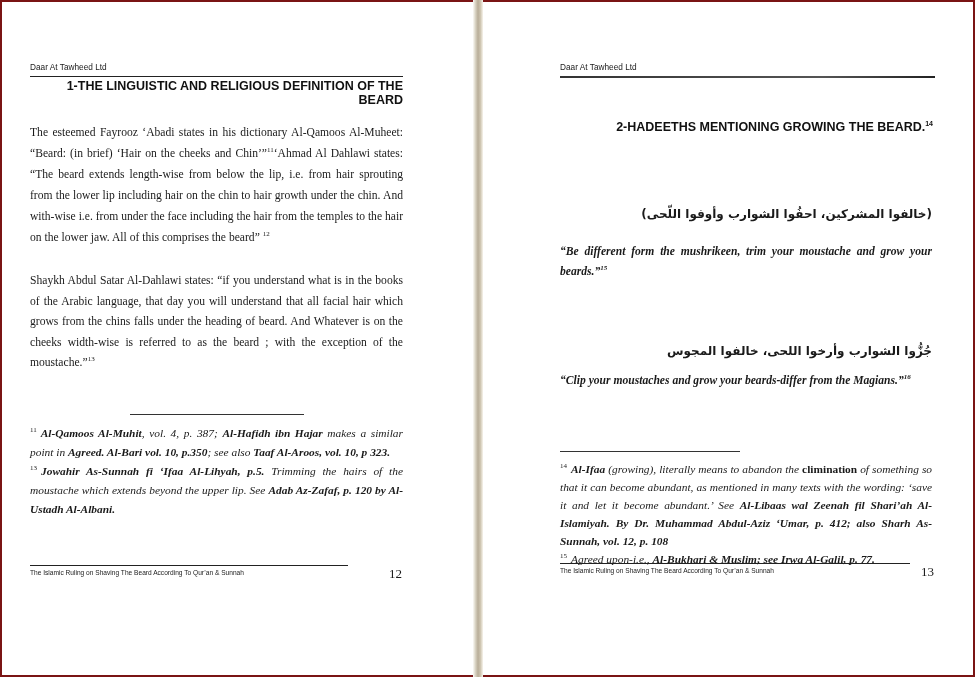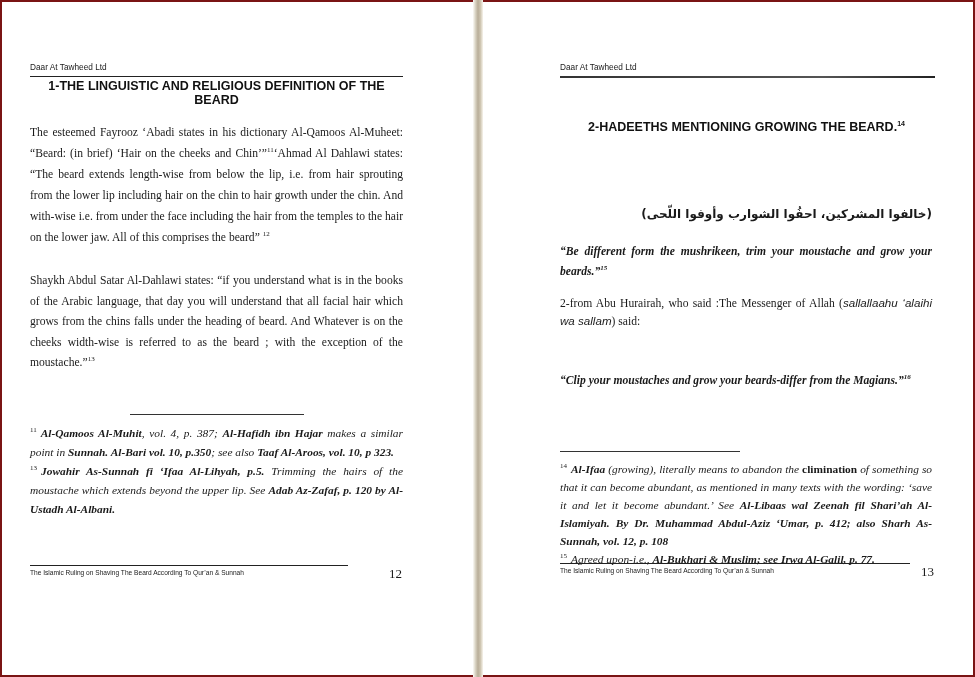--- a/index.html
+++ b/index.html
@@ -29,21 +29,21 @@
     position: absolute; top: 62px; left: 0;
     font-family: "Liberation Sans", "DejaVu Sans", sans-serif;
     font-size: 9px; letter-spacing: 0; transform: scaleX(0.92); transform-origin: left;
     white-space: nowrap;
   }
   .head-rule { position: absolute; top: 76px; left: 0; height: 1px; background: #222; }
   .left .head-rule { width: 373px; }
   .right .head-rule { width: 375px; height: 2px; background: linear-gradient(to right,#333,#555 70%,#222); }
 
   .section-title {
-    position: absolute; left: 0; width: 373px; text-align: center;
+    position: absolute; left: 0; width: 373px; text-align: right;
     font-family: "Liberation Sans", "DejaVu Sans", sans-serif;
     font-weight: bold; font-size: 12.5px; line-height: 14px; color: #111;
   }
   .left .section-title { top: 79px; }
   .right .section-title { top: 120px; font-size: 12.5px; }
   sup { font-size: 7px; line-height: 0; vertical-align: super; }
 
   .para {
     position: absolute; left: 0; width: 373px;
     font-size: 11.6px; line-height: 21px; text-align: justify;
@@ -99,44 +99,42 @@
   <div class="para" style="top:122px;">
     <span>The esteemed Fayrooz ‘Abadi states in his dictionary Al-Qamoos Al-Muheet: “Beard: (in brief) ‘Hair on the cheeks and Chin’”</span><sup>11</sup><span>‘Ahmad Al Dahlawi states: “The beard extends length-wise from below the lip, i.e. from hair sprouting from the lower lip including hair on the chin to hair growth under the chin. And with-wise i.e. from under the face including the hair from the temples to the hair on the lower jaw. All of this comprises the beard”</span> <sup>12</sup>
   </div>
 
   <div class="para" style="top:271px; line-height:20.5px;">
     <span>Shaykh Abdul Satar Al-Dahlawi states: “if you understand what is in the books of the Arabic language, that day you will understand that all facial hair which grows from the chins falls under the heading of beard. And Whatever is on the cheeks width-wise is referred to as the beard ; with the exception of the moustache.”</span><sup>13</sup>
   </div>
 
   <div class="fn-rule" style="left:100px; top:414px; width:174px;"></div>
   <div class="footnotes" style="top:424px;" id="fn-left">
-      <p class="fn"><span class="num">11</span><b>Al-Qamoos Al-Muhit</b><span>, vol. 4, p. 387; </span><b>Al-Hafidh ibn Hajar</b><span> makes a similar point in </span><b>Sunnah. Al-Bari vol. 10, p.350</b><span>; see also </span><b>Taaf Al-Aroos, vol. 10, p 323.</b></p>
+      <p class="fn"><span class="num">11</span><b>Al-Qamoos Al-Muhit</b><span>, vol. 4, p. 387; </span><b>Al-Hafidh ibn Hajar</b><span> makes a similar point in </span><b>Agreed. Al-Bari vol. 10, p.350</b><span>; see also </span><b>Taaf Al-Aroos, vol. 10, p 323.</b></p>
       <p class="fn"><span class="num">13</span><b>Jowahir As-Sunnah fi ‘Ifaa Al-Lihyah, p.5.</b><span> Trimming the hairs of the moustache which extends beyond the upper lip. See </span><b>Adab Az-Zafaf, p. 120 by Al-Ustadh Al-Albani.</b></p>
     </div>
 
   <div class="foot-rule"></div>
   <div class="running-foot">The Islamic Ruling on Shaving The Beard According To Qur’an &amp; Sunnah</div>
   <div class="page-num">12</div>
 </div>
 
 <div class="page right">
   <div class="running-head">Daar At Tawheed Ltd</div>
   <div class="head-rule"></div>
   <div class="section-title">
     <span>2-HADEETHS MENTIONING GROWING THE BEARD.</span><sup>14</sup>
   </div>
 
   <div class="arabic" style="top:207px;">(خالفوا المشركين، احفُوا الشوارب وأوفوا اللّحى)</div>
   <div class="quote" style="top:242px;">
     <span>“Be different form the mushrikeen, trim your moustache and grow your beards.”</span><sup>15</sup>
   </div>
 
-  <div class="para tight" style="top:295px; width:372px;">
-    <span>2-from Abu Hurairah, who said :The Messenger of Allah (</span><span class="it-sans">sallallaahu ‘alaihi wa sallam</span><span>) said:</span>
-  </div>
+  <div class="arabic" style="top:344px;">جُزُّوا الشوارب وأرخوا اللحى، خالفوا المجوس</div>
   <div class="quote" style="top:371px;">
     <span>“Clip your moustaches and grow your beards-differ from the Magians.”</span><sup>16</sup>
   </div>
 
   <div class="fn-rule" style="left:0; top:451px; width:180px;"></div>
   <div class="footnotes" style="top:460px; width:372px; line-height:18px;" id="fn-right">
       <p class="fn"><span class="num">14</span><b>Al-Ifaa</b><span> (growing), literally means to abandon the </span><b style="font-style: normal;">climination</b><span> of something so that it can become abundant, as mentioned in many texts with the wording: ‘save it and let it become abundant.’ See </span><b>Al-Libaas wal Zeenah fil Shari’ah Al-Islamiyah. By Dr. Muhammad Abdul-Aziz ‘Umar, p. 412; also Sharh As-Sunnah, vol. 12, p. 108</b></p>
       <p class="fn"><span class="num">15</span><span>Agreed upon-i.e., </span><b>Al-Bukhari &amp; Muslim; see Irwa Al-Galil, p. 77.</b></p>
     </div>
 

